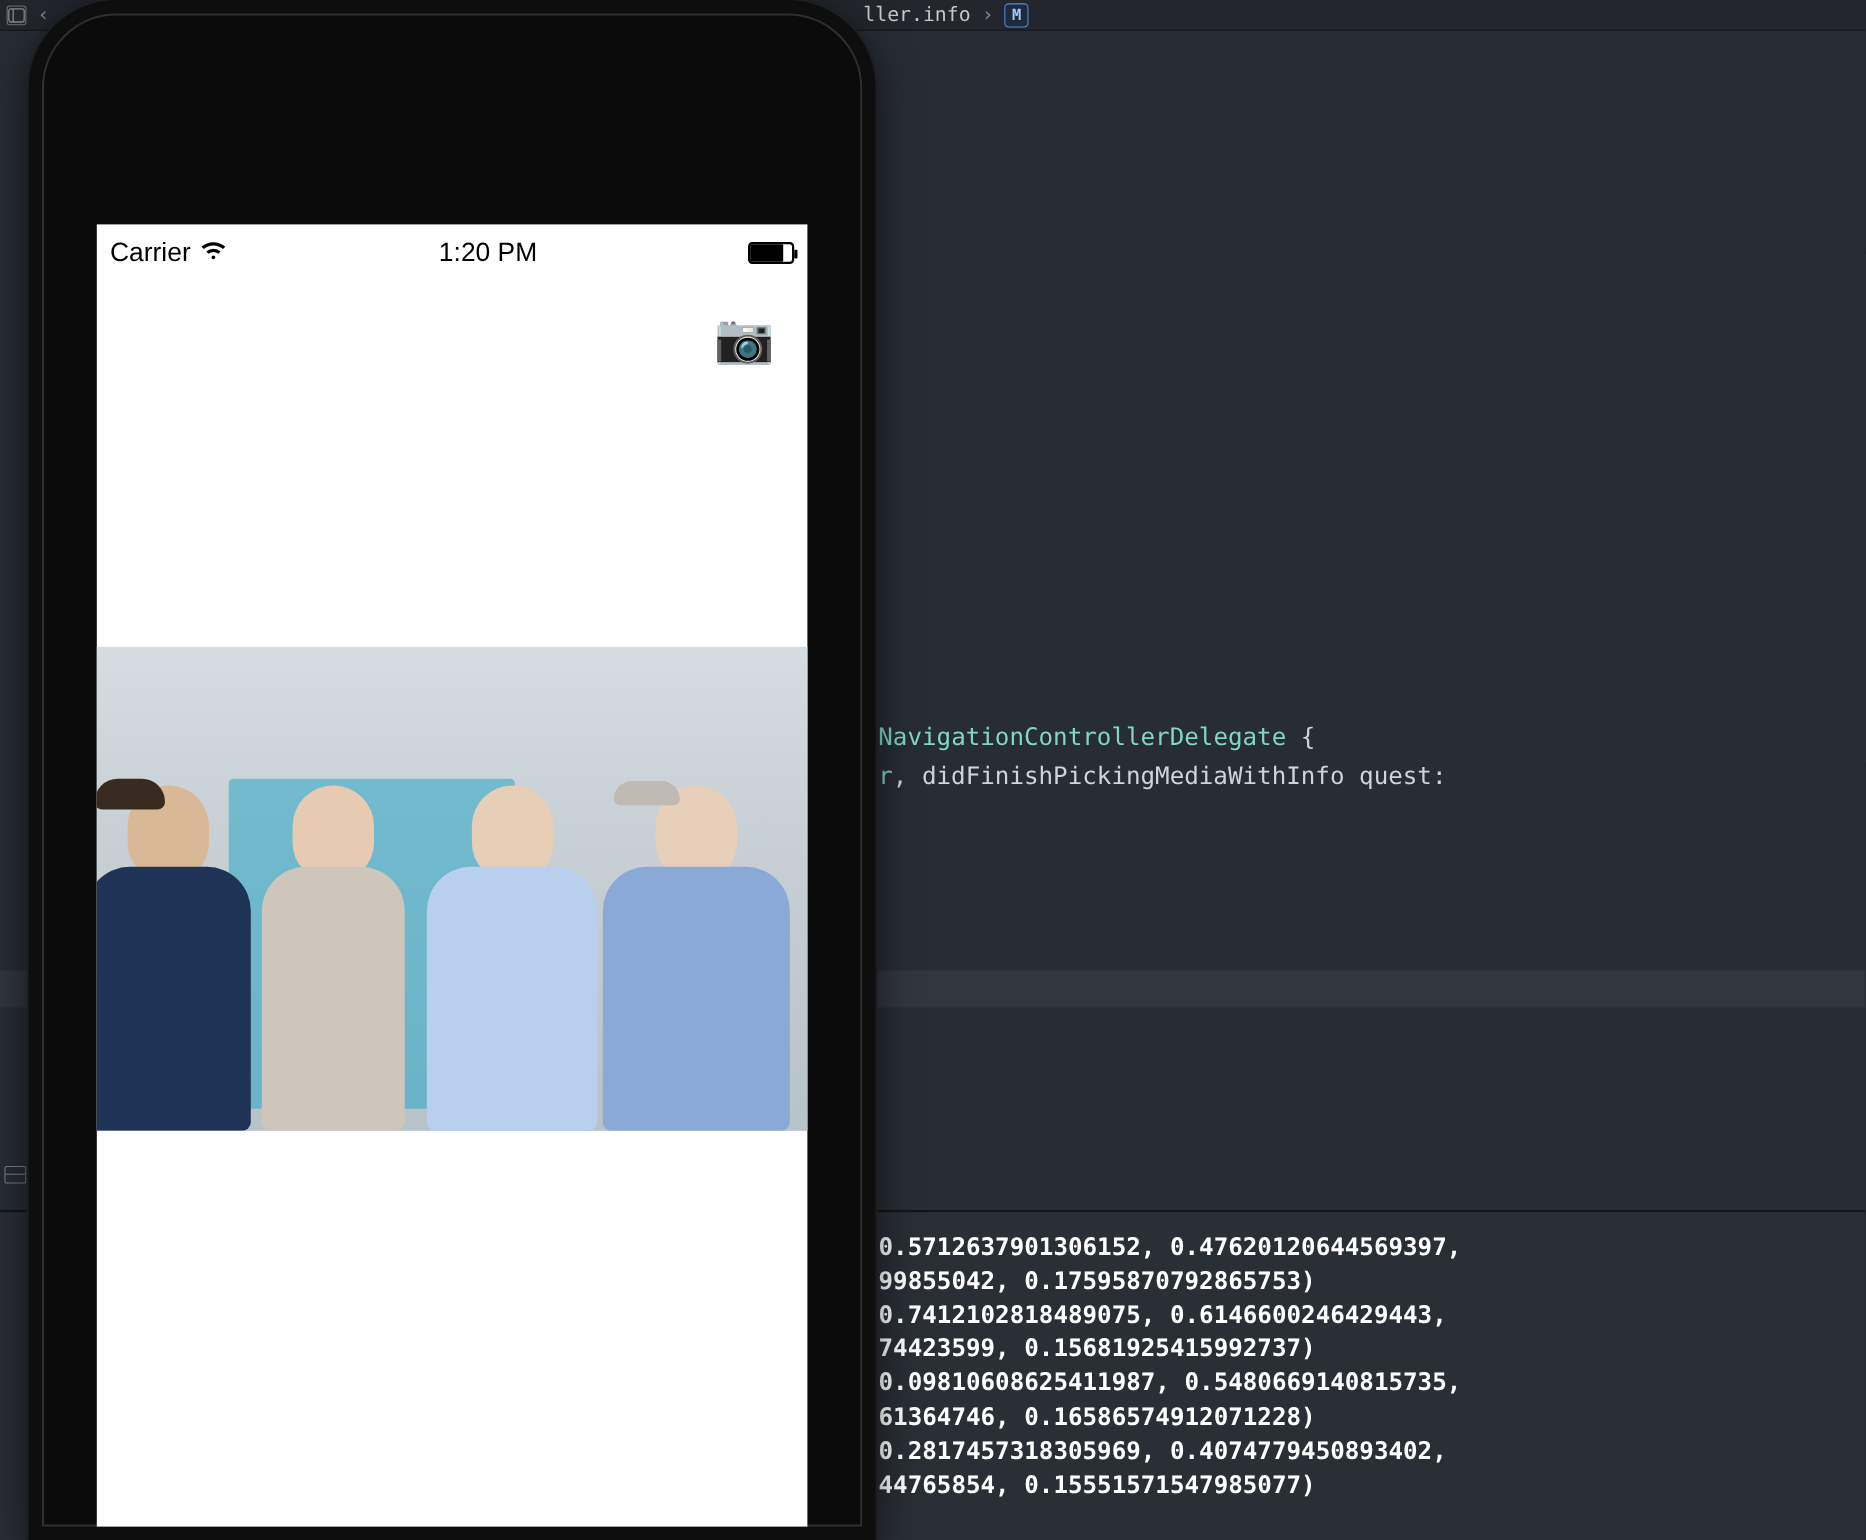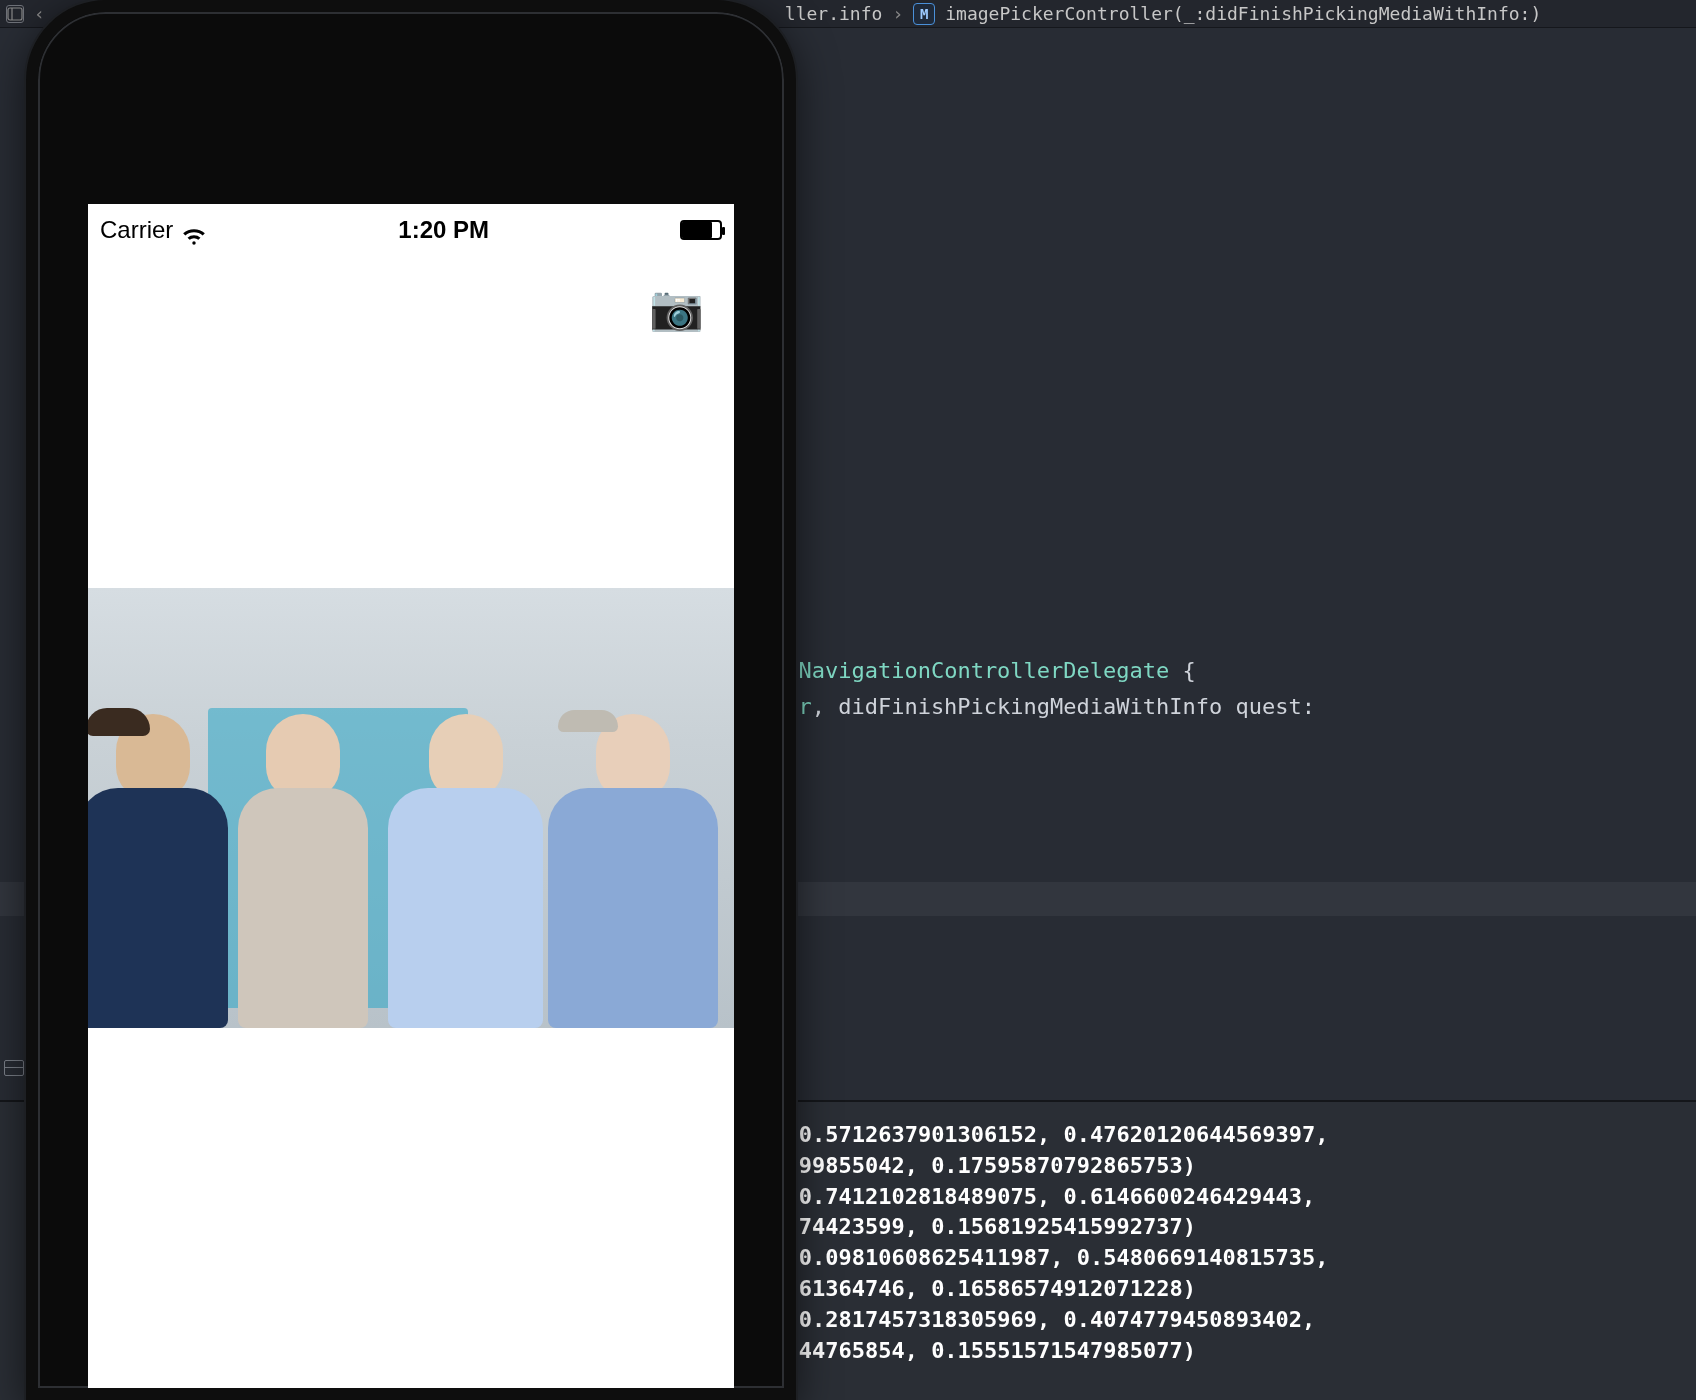--- a/index.html
+++ b/index.html
@@ -168,21 +168,21 @@
       height:52px;
       display:flex;
       align-items:center;
       justify-content:space-between;
       padding:0 12px;
       font-size:24px;
       font-weight:500;
       color:#000;
       font-family: -apple-system, "SF Pro Text", sans-serif;
     }
-    .statusbar .left { display:flex; align-items:flex-end; gap:8px; }
+    .statusbar .left { display:flex; align-items:flex-start; gap:8px; }
     .wifi {
       width:26px;height:20px;
       position:relative;
     }
     .wifi svg{width:100%;height:100%;}
     .battery {
       width:42px;height:20px;
       border:2px solid #000;border-radius:4px;
       position:relative;
       display:flex;align-items:center;
@@ -259,21 +259,20 @@
       <svg viewBox="0 0 16 16">
           <rect x="1" y="2" width="14" height="12" rx="2" fill="none" stroke="#888" stroke-width="1.2"></rect>
           <line x1="5" y1="2" x2="5" y2="14" stroke="#888" stroke-width="1.2"></line>
         </svg>
     </span>
     <span class="chev">‹</span>
     <span style="flex:0 0 720px"></span>
     <span>ller.info</span>
     <span class="chev">›</span>
     <span class="m-badge">M</span>
-    <span>imagePickerController(_:didFinishPickingMediaWithInfo:)</span>
   </div>
 
   <div class="gutter" id="gutter">
       <div>12</div>
       <div>12</div>
       <div>12</div>
       <div>12</div>
       <div>13</div>
       <div>13</div>
       <div>13</div>
@@ -331,21 +330,21 @@
   <div class="screen">
     <div class="statusbar">
       <div class="left">
         <span>Carrier</span>
         <span class="wifi">
           <svg viewBox="0 0 24 18">
               <path d="M12 17 a1.6 1.6 0 1 0 0-3.2 1.6 1.6 0 0 0 0 3.2z M6 10.5 a9 9 0 0 1 12 0 l-2 2 a6 6 0 0 0-8 0z M2 6.5 a15 15 0 0 1 20 0 l-2 2 a12 12 0 0 0-16 0z" fill="#000"></path>
             </svg>
         </span>
       </div>
-      <div style="font-weight:700;">1:20 PM</div>
+      <div style="font-weight:400;">1:20 PM</div>
       <div class="battery">
           <div class="fill"></div>
         </div>
     </div>
 
     <div class="camera-btn">📷</div>
 
     <div class="photo">
       <div class="bg-panel"></div>
       <div class="person p1">

